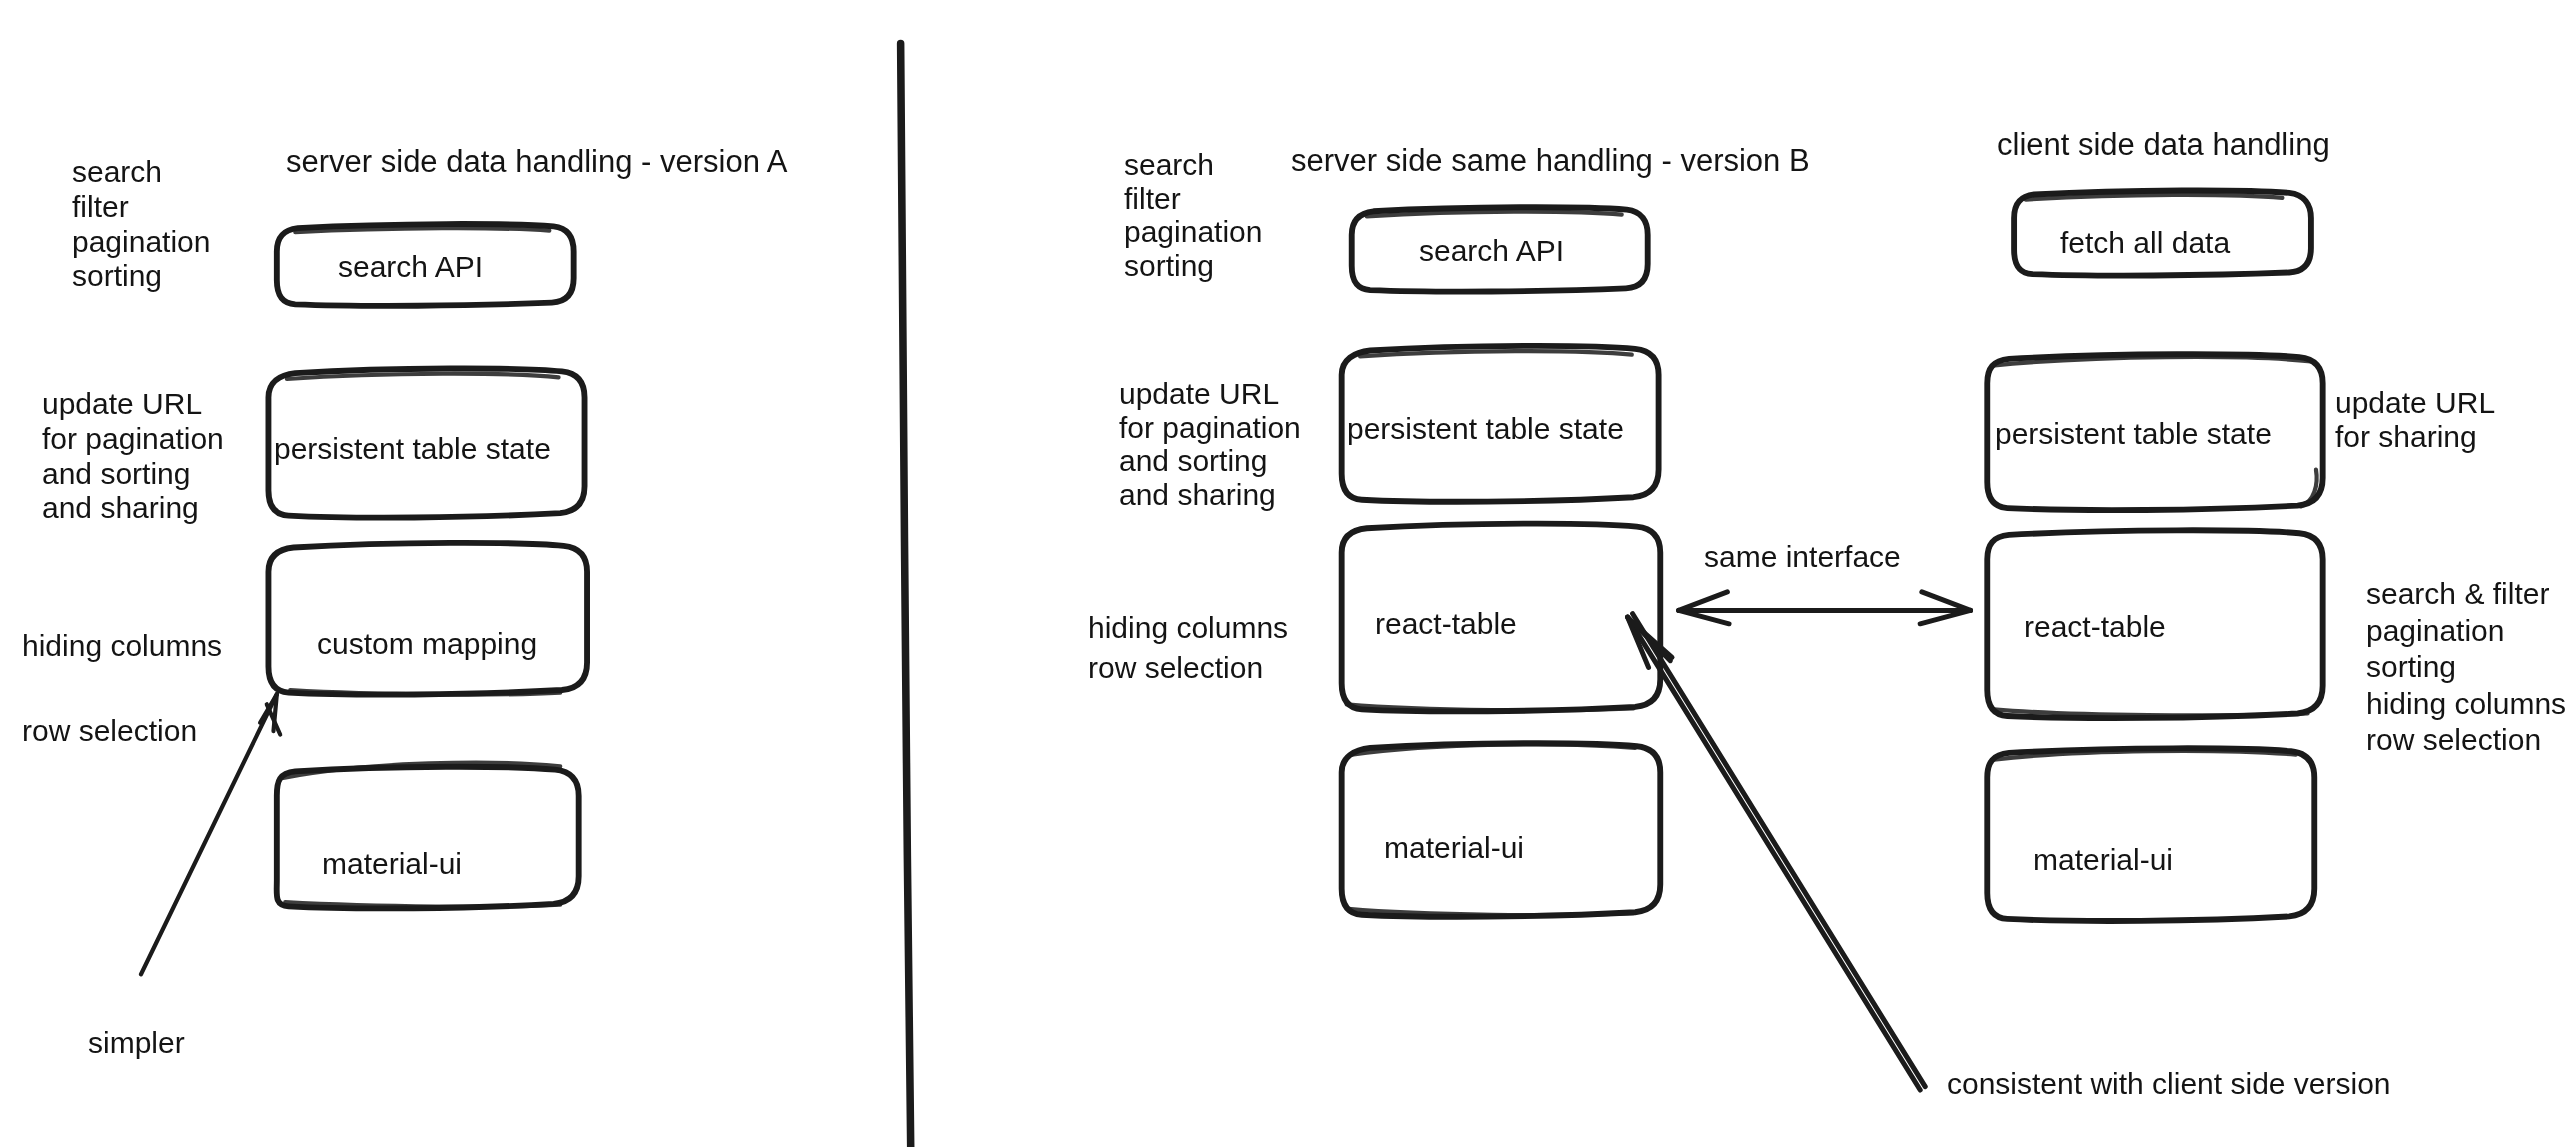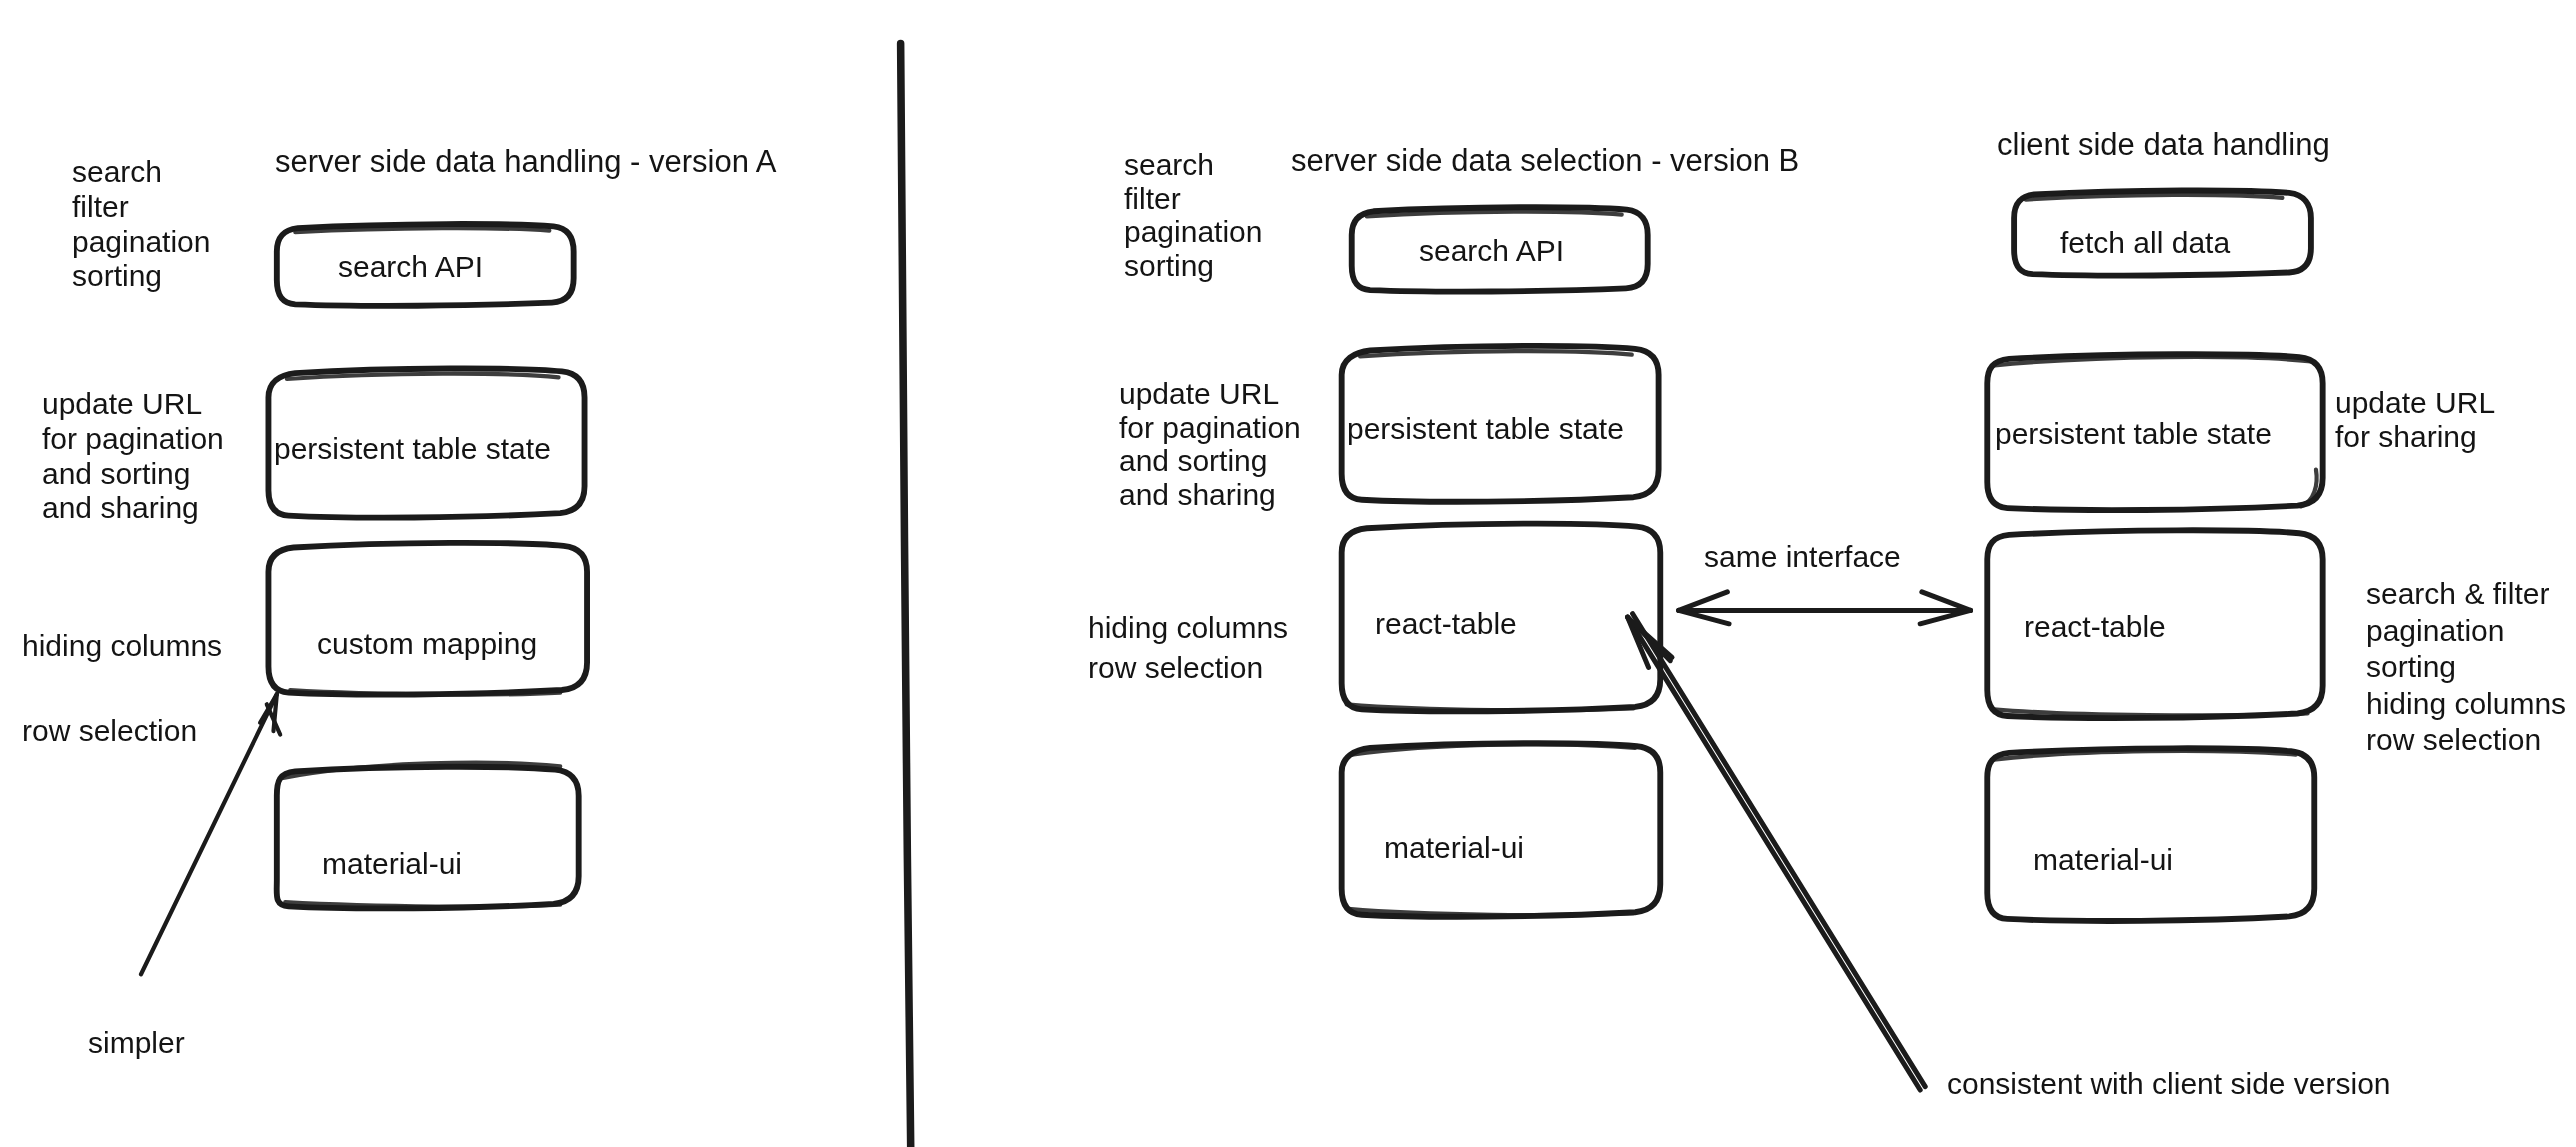--- a/index.html
+++ b/index.html
@@ -156,21 +156,21 @@
 
     <g>
       <path class="stroke" style="stroke-width:6" d="M2290,1300 L1941,736"></path>
       <path class="stroke" style="stroke-width:6" d="M2296,1296 L1947,732"></path>
       <path class="stroke" style="stroke-width:6" d="M1941,736 L1966,796"></path>
       <path class="stroke" style="stroke-width:6" d="M1941,736 L1992,788"></path>
       <path class="stroke" style="stroke-width:6" d="M1958,752 L1994,784"></path>
     </g>
   </svg>
 
-  <div class="txt title" style="left:275px; top:144px;">server side data handling - version A</div>
+  <div class="txt title" style="left:286px; top:144px;">server side data handling - version A</div>
 
   <div class="txt ann" style="left:72px; top:155px;">search
 filter
 pagination
 sorting</div>
 
   <div class="txt ann" style="left:42px; top:387px;">update URL
 for pagination
 and sorting
 and sharing</div>
@@ -182,21 +182,21 @@
   <div class="txt ann" style="left:88px; top:1026px;">simpler</div>
 
   <div class="node-label" style="left:338px; top:252px;">search API</div>
 
   <div class="node-label" style="left:274px; top:434px;">persistent table state</div>
 
   <div class="node-label" style="left:317px; top:629px;">custom mapping</div>
 
   <div class="node-label" style="left:322px; top:849px;">material-ui</div>
 
-  <div class="txt title" style="left:1291px; top:143px;">server side data selection - version B</div>
+  <div class="txt title" style="left:1291px; top:143px;">server side same handling - version B</div>
 
   <div class="txt ann-tight" style="left:1124px; top:148px;">search
 filter
 pagination
 sorting</div>
 
   <div class="txt ann-tight" style="left:1119px; top:377px;">update URL
 for pagination
 and sorting
 and sharing</div>

